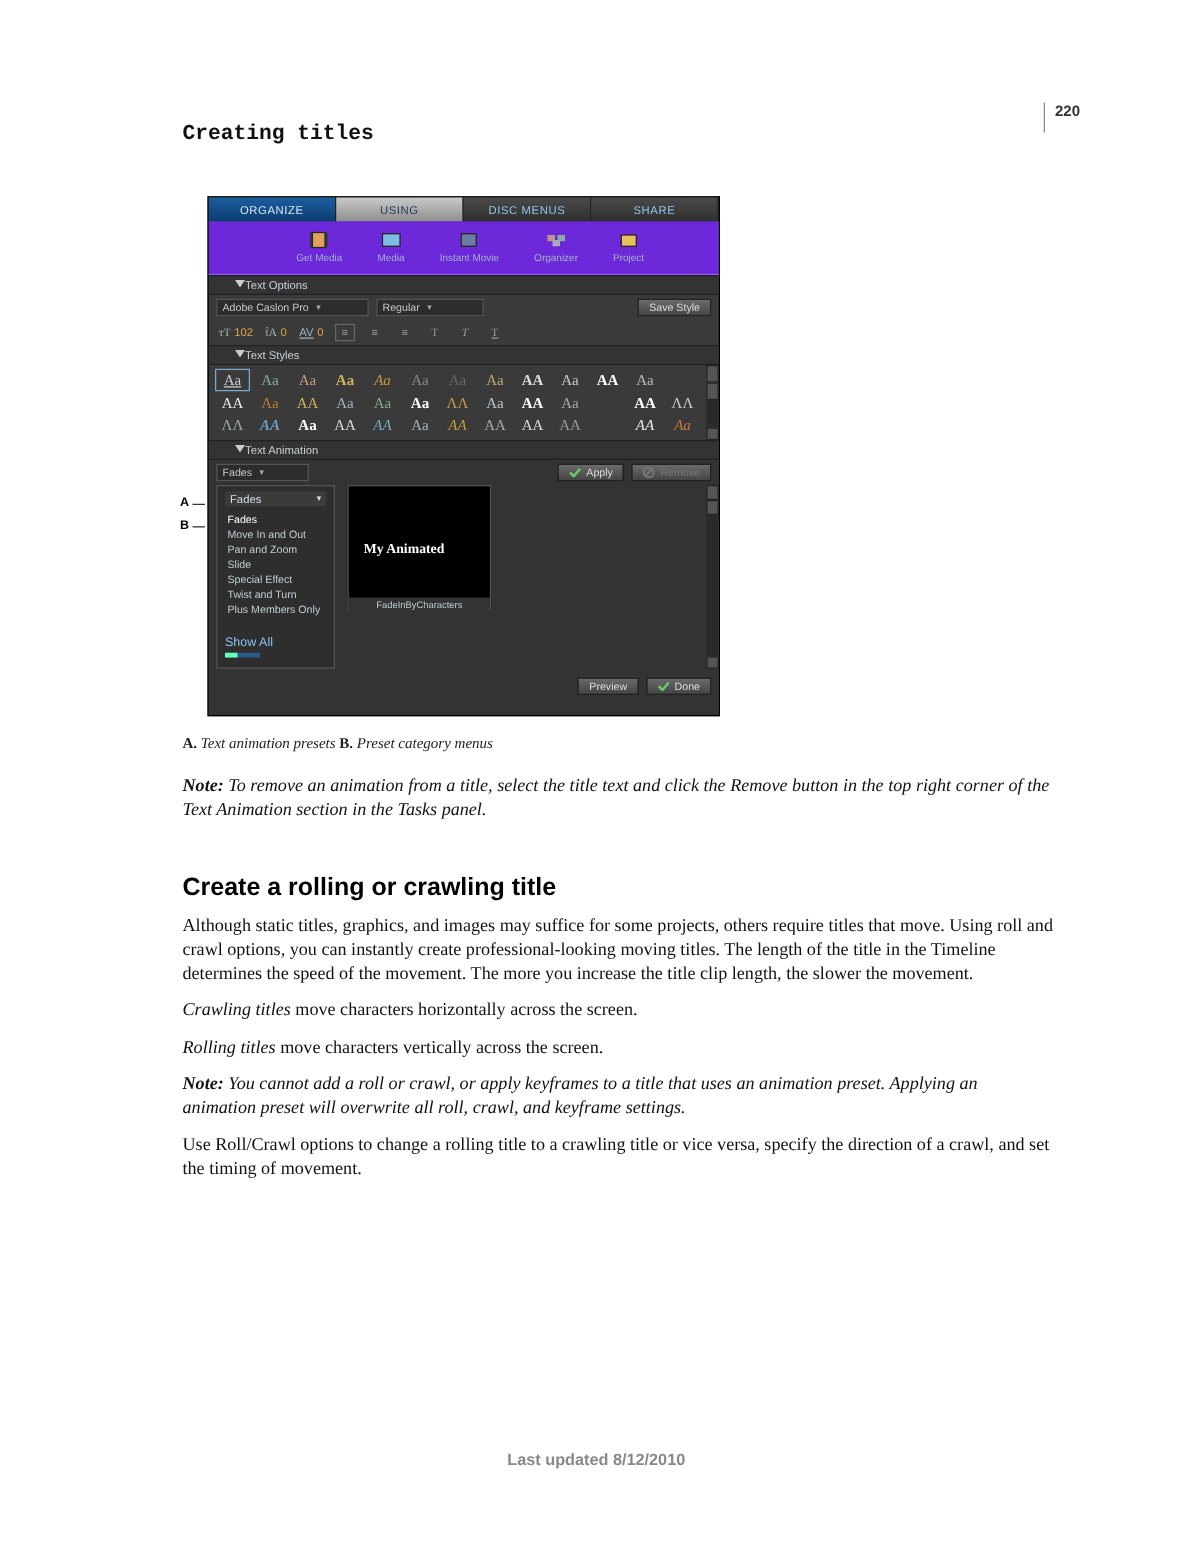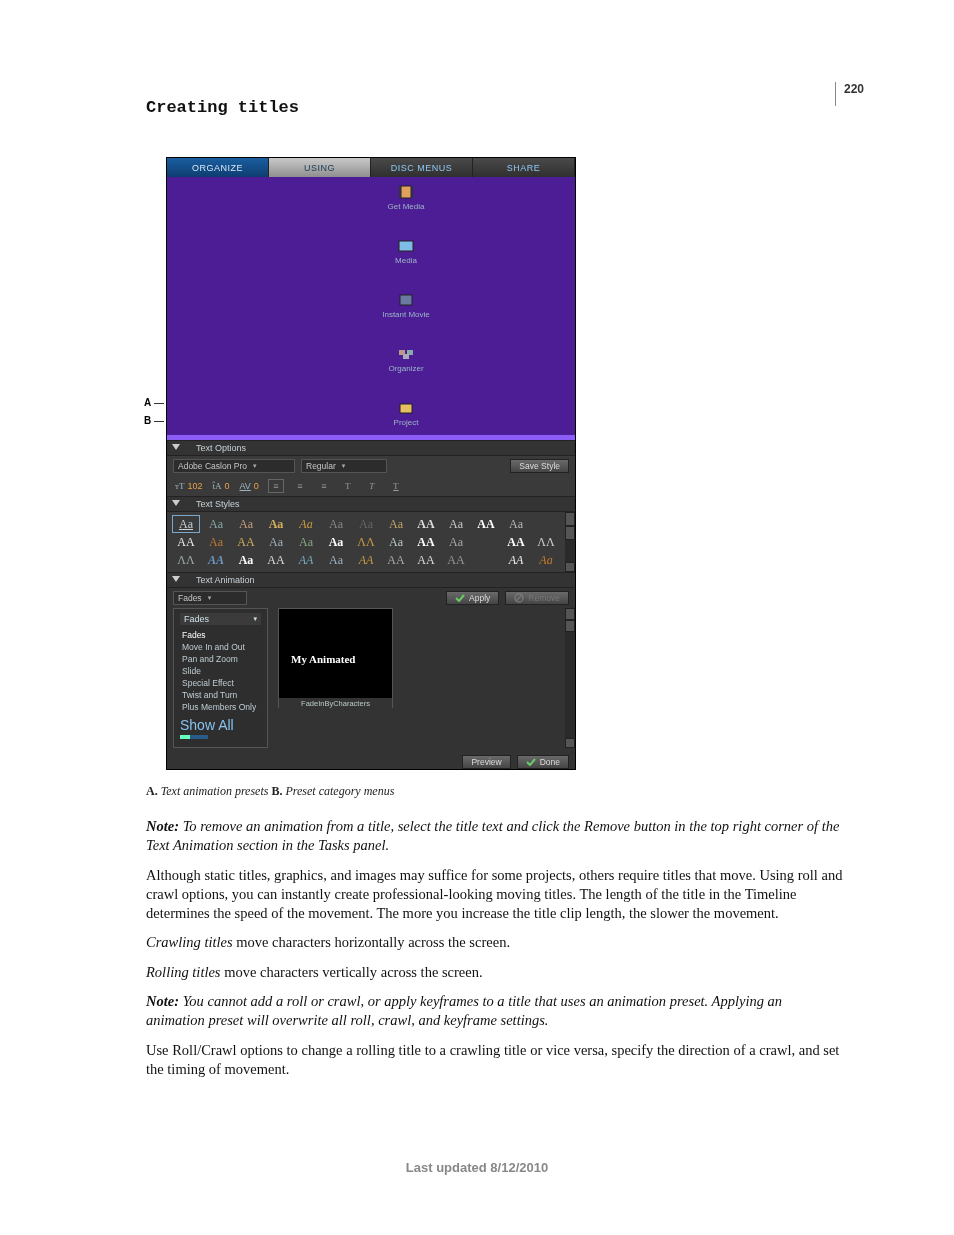--- a/index.html
+++ b/index.html
@@ -44,24 +44,24 @@
   .panel {
     width: 410px; background: #3a3a3a; color: #ccc;
     font-family: Tahoma, Arial, sans-serif; font-size: 9px;
     border: 1px solid #000;
   }
   .tabbar { display: flex; }
   .tab { flex: 1; text-align: center; padding: 5px 0 4px; font-size: 9px; letter-spacing: 0.5px; color: #8fc7f2;
     background: linear-gradient(#4a4a4a,#2f2f2f); border-right: 1px solid #222; }
   .tab.active-blue { background: linear-gradient(#1b5ea0,#0d3d70); color: #d6e9f7; }
   .tab.edit { background: linear-gradient(#c9c9c9,#8f8f8f); color: #1a3a57; }
-  .iconrow { display: flex; gap: 28px; padding: 8px 0 8px 70px; background: #4c1d95; border-bottom: 5px solid #8b5cf6; flex-direction: column; }
+  .iconrow { display: flex; gap: 28px; padding: 8px 0 8px 70px; background: #6d28d9; border-bottom: 1px solid #8b5cf6; }
   .iconcell { text-align: center; color: #9db6c6; font-size: 8px; }
   .iconcell svg { display: block; margin: 0 auto 3px; }
-  .twisty-row { display: flex; align-items: center; gap: 16px; padding: 2px 5px; background: #333; border-top: 1px solid #222; border-bottom: 1px solid #222; color: #c8d2d8; }
+  .twisty-row { display: flex; align-items: center; gap: 0; padding: 2px 21px; background: #333; border-top: 1px solid #222; border-bottom: 1px solid #222; color: #c8d2d8; }
   .twisty-row svg { flex: none; }
   .dropdown { display: inline-flex; align-items: center; background: #2c2c2c; border: 1px solid #555; height: 14px; padding: 0 4px; font-size: 8.5px; color: #c6c6c6; }
   .dropdown .chev { margin-left: 6px; color: #aaa; font-size: 7px; }
   .optrow { display: flex; align-items: center; gap: 6px; padding: 3px 6px; }
   .btn { display: inline-flex; align-items: center; gap: 4px; background: linear-gradient(#6a6a6a,#454545); border: 1px solid #222; padding: 1px 8px; font-size: 8.5px; color: #ddd; }
   .btn.disabled { color: #777; }
   .numrow { display: flex; align-items: center; gap: 10px; padding: 4px 8px; color: #9fb4c0; }
   .numgrp { display: inline-flex; align-items: center; gap: 3px; font-size: 9px; }
   .numgrp .val { color: #e6a24a; }
   .toolicon { width: 14px; height: 12px; display: inline-flex; align-items: center; justify-content: center; color: #999; }
@@ -69,27 +69,27 @@
   .style-sw { font-family: Georgia, serif; font-size: 12px; text-align: center; line-height: 16px; height: 16px; }
   .style-sw.sel { outline: 1px solid #7aa7cc; }
   .sidebar-scroll { display: flex; flex-direction: column; width: 10px; background: #2a2a2a; }
   .sidebar-scroll .stub { flex: 1; background: #555; border: 1px solid #222; }
 
   .anim-row { display: flex; align-items: center; gap: 6px; padding: 3px 6px; background: #333; }
   .anim-cat { width: 95px; background: #2e2e2e; border: 1px solid #555; padding: 4px 6px; }
   .anim-cat .dd { display:flex;justify-content:space-between;align-items:center;background:#3b3b3b;padding:1px 4px;margin-bottom:4px;color:#cfe0ea; }
   .anim-cat div.item { font-size: 8.5px; color: #bfcdd4; padding: 1px 2px; }
   .anim-cat div.item.sel { color: #fff; }
-  .anim-cat .showall { color: #86c2f0; margin-top: 4px; font-size: 14px; }
+  .anim-cat .showall { color: #86c2f0; margin-top: 16px; font-size: 10px; }
   .preview { position: relative; width: 115px; height: 100px; background: #000; border: 1px solid #555; margin-left: 10px; }
   .preview .txt { position:absolute; top:44px; left:12px; color:#fff; font-family: Georgia, serif; font-weight:bold; font-size:11px; }
   .preview .name { position:absolute; bottom:-2px; left:0; right:0; text-align:center; font-size:7.5px; color:#bcc; background:#333; padding:1px 0; }
   .animbody { display:flex; padding: 0 0 4px 6px; background:#333; }
   .animright { flex:1; position:relative; }
-  .footerrow { display:flex; justify-content:flex-end; gap:6px; padding:3px 6px 0; background:#333; }
+  .footerrow { display:flex; justify-content:flex-end; gap:6px; padding:3px 6px 16px; background:#333; }
 </style>
 </head>
 <body>
 
 <div class="pagenum">220</div>
 <div class="rule-right"></div>
 
 <div class="pagewrap">
   <div class="header-row">
     <div class="doc-section">Creating titles</div>
@@ -311,20 +311,21 @@
   </div>
 
   <div class="caption">
     <b>A.</b><span> Text animation presets  </span><b>B.</b><span> Preset category menus</span>
   </div>
 
   <p class="para">
     <span class="note-label">Note: </span><span class="ital">To remove an animation from a title, select the title text and click the Remove button in the top right corner of the Text Animation section in the Tasks panel.</span>
   </p>
 
+  <h2 class="sect">Create a rolling or crawling title</h2>
 
   <p class="para" style="margin-top:10px">Although static titles, graphics, and images may suffice for some projects, others require titles that move. Using roll and crawl options, you can instantly create professional-looking moving titles. The length of the title in the Timeline determines the speed of the movement. The more you increase the title clip length, the slower the movement.</p>
 
   <p class="para"><span class="ital">Crawling titles</span><span> move characters horizontally across the screen.</span></p>
   <p class="para"><span class="ital">Rolling titles</span><span> move characters vertically across the screen.</span></p>
 
   <p class="para">
     <span class="note-label">Note: </span><span class="ital">You cannot add a roll or crawl, or apply keyframes to a title that uses an animation preset. Applying an animation preset will overwrite all roll, crawl, and keyframe settings.</span>
   </p>
 

